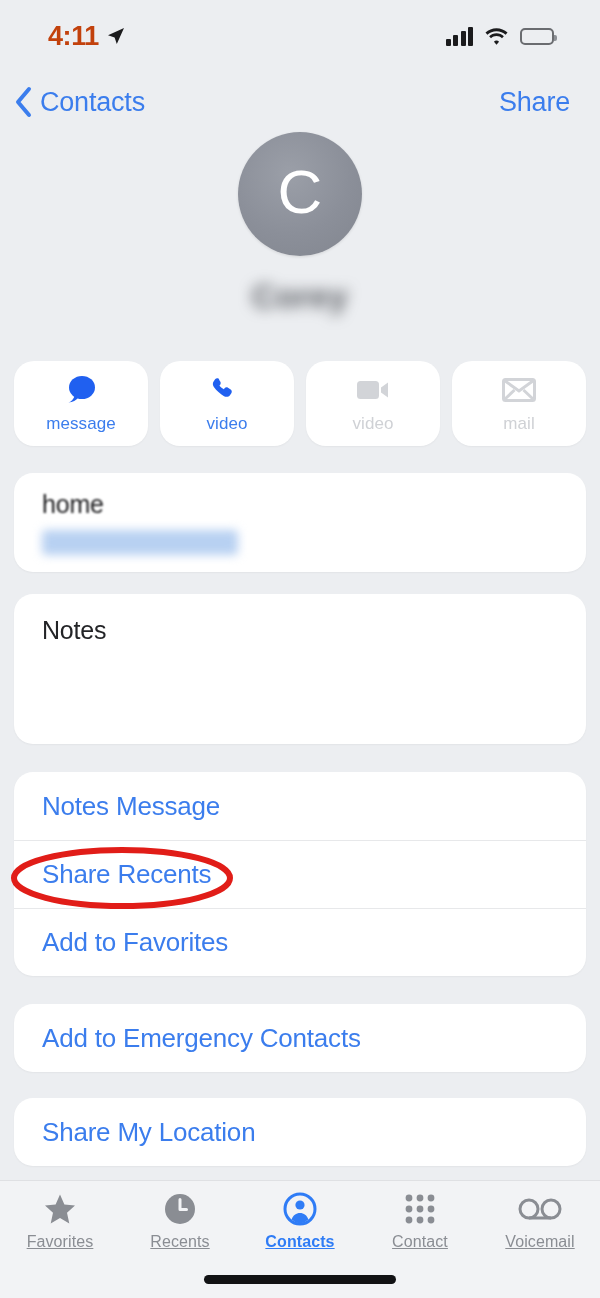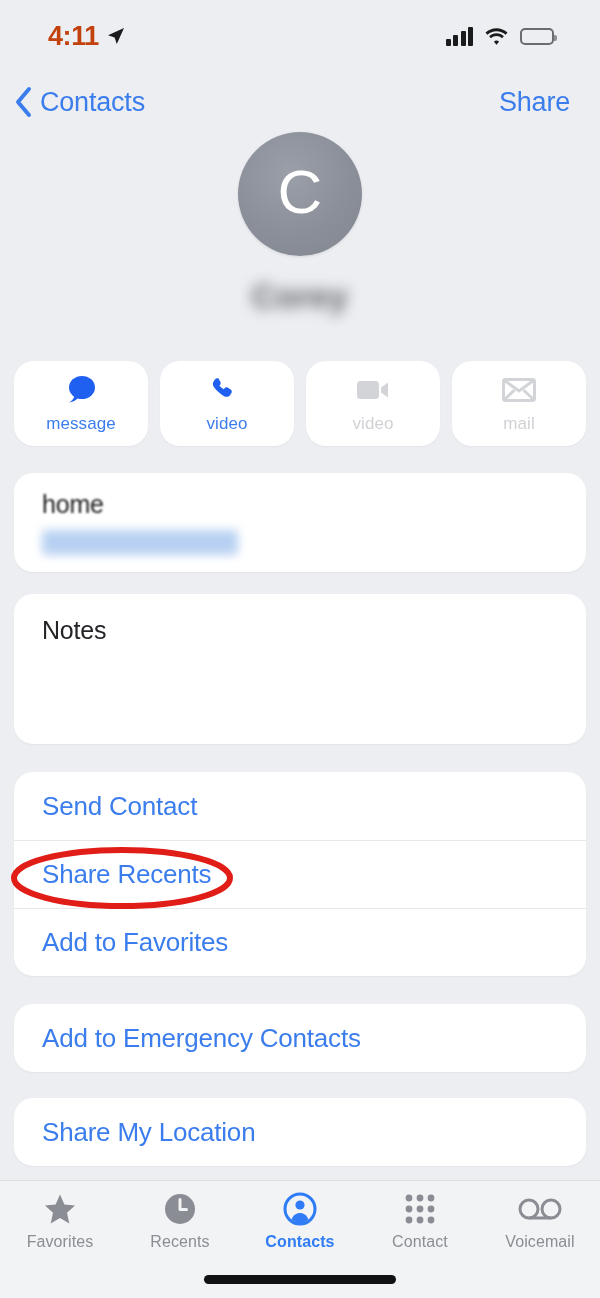--- a/index.html
+++ b/index.html
@@ -284,20 +284,21 @@
   .tab-icon {
     height: 36px;
     display: flex;
     align-items: center;
     justify-content: center;
   }
   .tab-label {
     font-size: 16px;
     color: #8a8d93;
     letter-spacing: 0.1px;
+    text-decoration: underline;
   }
   .tab-item.active .tab-label { color: #2f7cf6; font-weight: bold; }
 
   .home-indicator {
     position: absolute;
     bottom: 14px;
     left: 50%;
     transform: translateX(-50%);
     width: 192px;
     height: 9px;
@@ -400,21 +401,21 @@
     <div class="field-label">home</div>
     <div class="field-value"></div>
   </div>
 
   <div class="card card-notes">
     <div class="notes-label">Notes</div>
   </div>
 
   <div class="card card-actions">
     <div class="action-list-row">
-      <span class="action-list-label">Send Contact</span>
+      <span class="action-list-label">Notes Message</span>
     </div>
     <div class="action-list-row">
       <span class="action-list-label">Share Recents</span>
     </div>
     <div class="action-list-row">
       <span class="action-list-label">Add to Favorites</span>
     </div>
   </div>
 
   <div class="card card-emergency">

